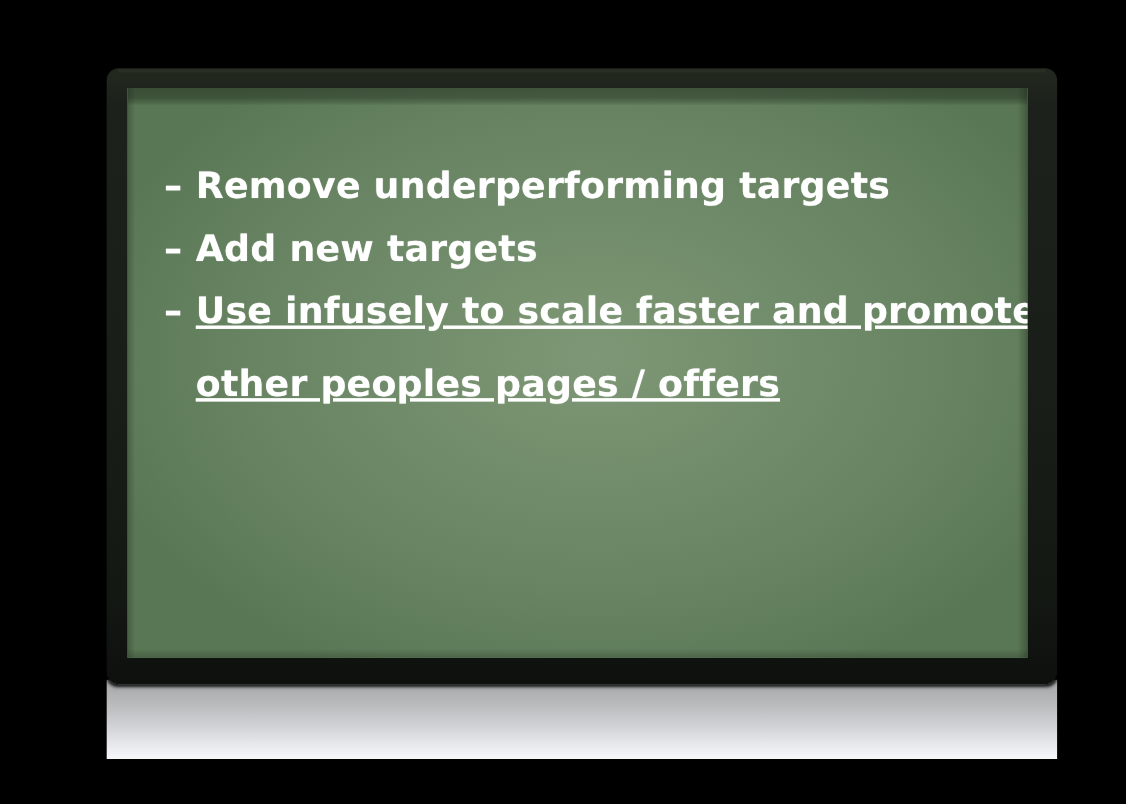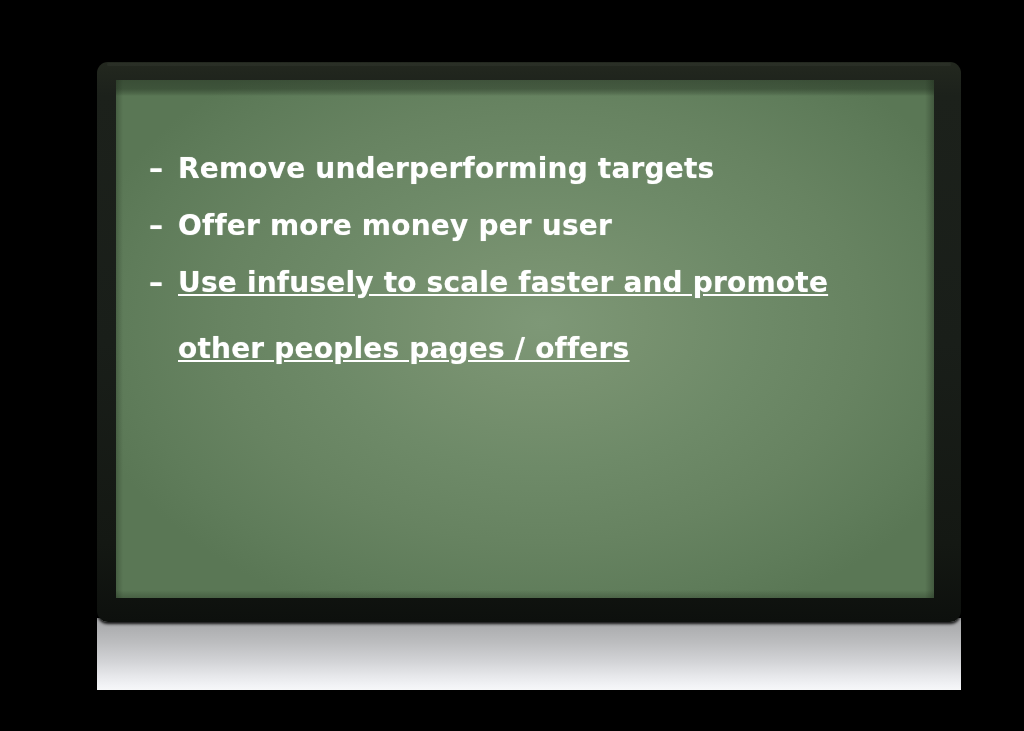--- a/index.html
+++ b/index.html
@@ -140,21 +140,21 @@
     padding: 0;
     list-style: none;
   }
 
   .bullet-row {
     display: block;
     margin: 0 0 23px 0;
     padding: 0;
     color: #ffffff;
     font-family: "DejaVu Sans", sans-serif;
-    font-size: 28px;
+    font-size: 33px;
     font-weight: 600;
     line-height: 34px;
     letter-spacing: 0.2px;
     white-space: nowrap;
     text-shadow: 0 0 1px rgba(255,255,255,0.55);
   }
 
   .bullet-row:last-child {
     margin-bottom: 0;
     text-decoration: underline;
@@ -195,24 +195,24 @@
       <div class="surface-shadow-left"></div>
       <div class="surface-shadow-right"></div>
       <div class="surface-shadow-bottom"></div>
 
       <ul class="bullet-list">
 
         <li class="bullet-row">
           <span class="bullet-dash">–</span><span class="bullet-text">Remove underperforming targets</span>
         </li>
 
-
         <li class="bullet-row">
-          <span class="bullet-dash">–</span><span class="bullet-text">Offer more money per user</span>
+          <span class="bullet-dash">–</span><span class="bullet-text">Add new targets</span>
         </li>
+
 
 
         <li class="bullet-row">
           <span class="bullet-dash">–</span><span class="bullet-text">Use infusely to scale faster and promote</span>
           <span class="bullet-continuation">other peoples pages / offers</span>
         </li>
 
       </ul>
     </div>
   </div>

